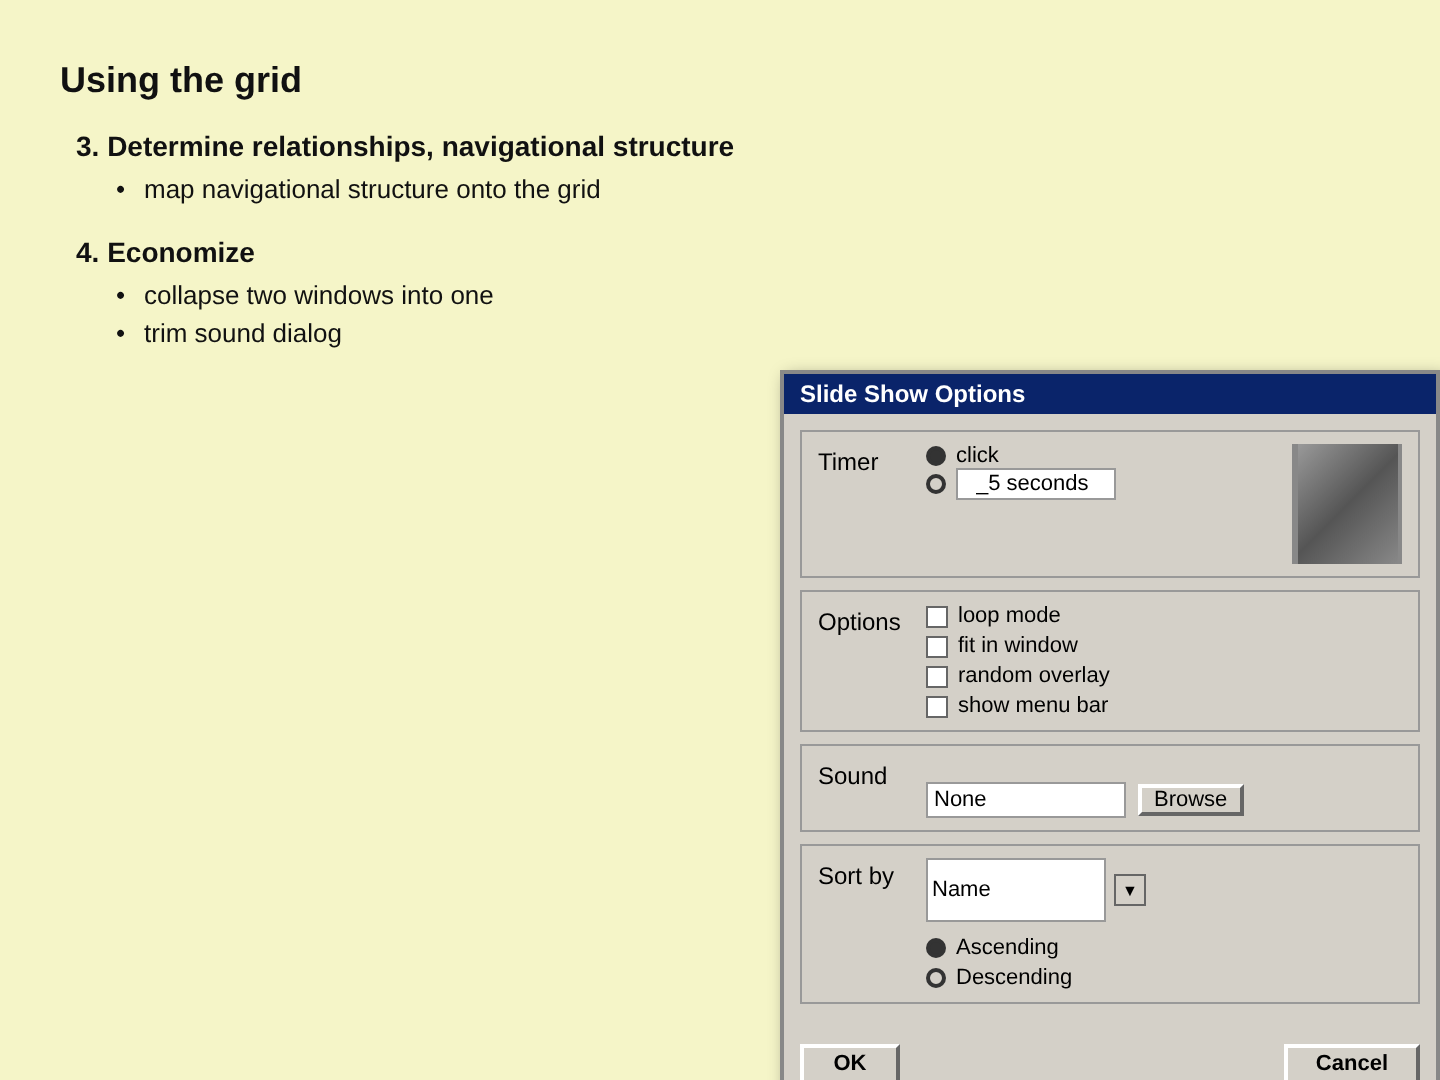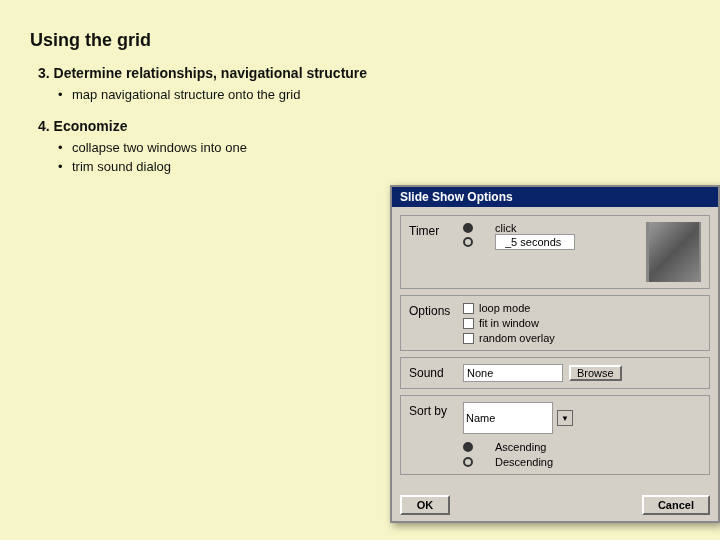--- a/index.html
+++ b/index.html
@@ -104,21 +104,21 @@
       flex: 1;
       display: flex;
       flex-direction: column;
       gap: 3px;
     }
 
     
     .timer-option {
       display: flex;
       align-items: center;
-      gap: 22px;
+      gap: 5px;
       font-size: 11px;
     }
 
     .radio-filled {
       width: 10px;
       height: 10px;
       border-radius: 50%;
       border: 2px solid #333;
       background: #333;
       display: inline-block;
@@ -159,20 +159,21 @@
       background: white;
       display: inline-block;
       flex-shrink: 0;
     }
 
     
     .sound-row-content {
       display: flex;
       align-items: center;
       gap: 6px;
+      margin-top: 12px;
     }
 
     .sound-input {
       width: 100px;
       height: 18px;
       border: 1px solid #999;
       background: white;
       font-size: 11px;
       padding: 0 3px;
     }
@@ -319,20 +320,24 @@
           <span>loop mode</span>
         </div>
         <div class="option-item">
           <span class="checkbox"></span>
           <span>fit in window</span>
         </div>
         <div class="option-item">
           <span class="checkbox"></span>
           <span>random overlay</span>
         </div>
+        <div class="option-item">
+          <span class="checkbox"></span>
+          <span>show menu bar</span>
+        </div>
       </div>
     </div>
 
     <div class="dialog-row">
       <div class="row-label">Sound</div>
       <div class="row-content">
         <div class="sound-row-content">
           <input type="text" class="sound-input" value="None" style="">
           <button class="browse-btn">Browse</button>
         </div>

